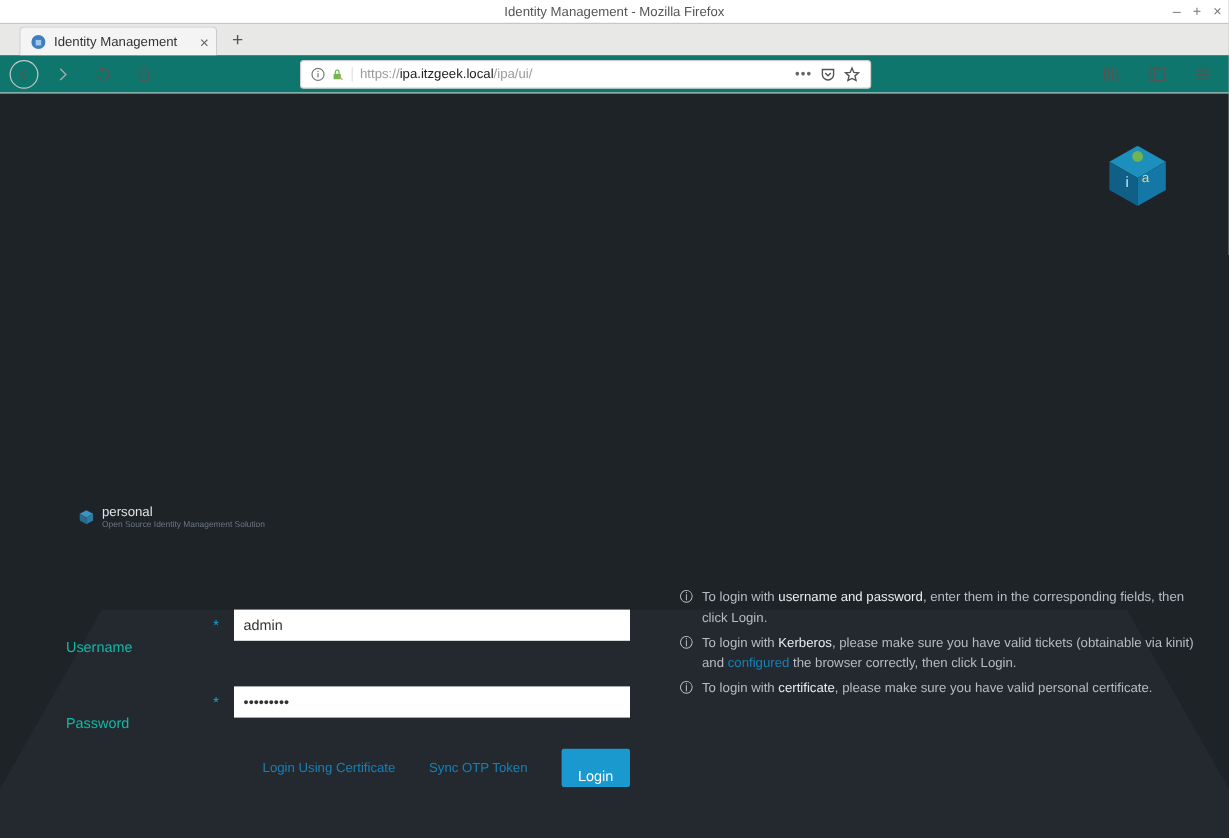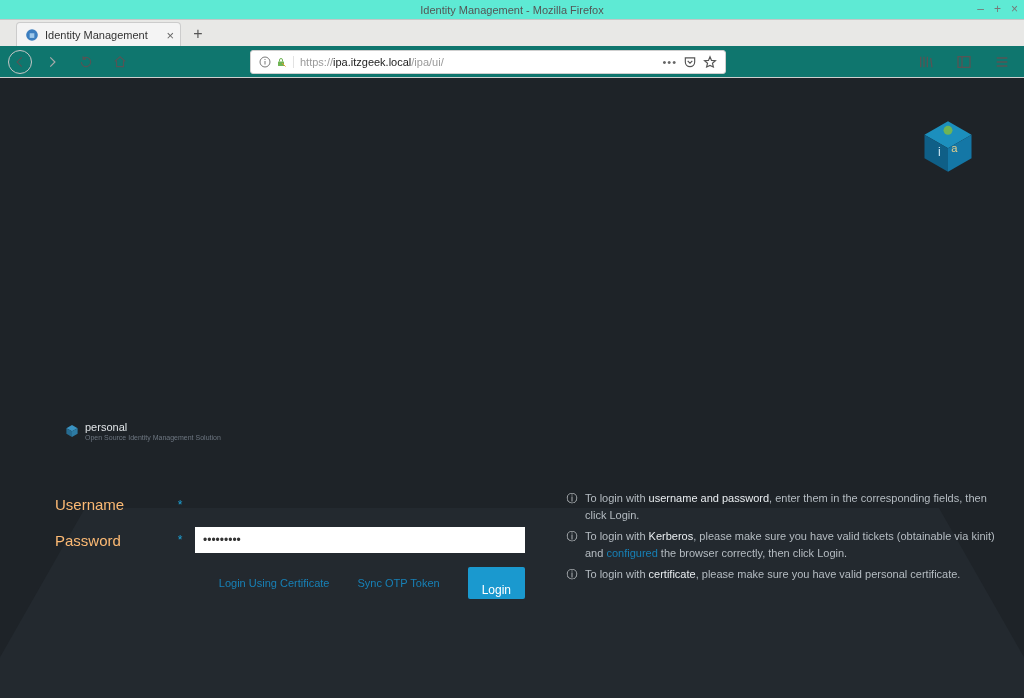--- a/index.html
+++ b/index.html
@@ -9,21 +9,21 @@
     background: #e8e8e6;
     width: 1024px;
     height: 698px;
     overflow: hidden;
     position: relative;
   }
 
   
   .titlebar {
     height: 20px;
-    background: #5eead4;
+    background: #ffffff;
     border-bottom: 1px solid #c6c6c6;
     display: flex;
     align-items: center;
     justify-content: center;
     position: relative;
     font-size: 11px;
     color: #555;
   }
   .titlebar .win-controls {
     position: absolute;
@@ -155,21 +155,21 @@
     position:absolute; top: 418px; left: 55px; width: 470px;
     color:#d3d7da;
   }
   .form-row {
     display:grid;
     grid-template-columns: 110px 10px 1fr;
     align-items:center;
     gap: 10px;
     margin-bottom: 14px;
   }
-  .form-row .lbl { font-size: 15px; color:#fdba74; }
+  .form-row .lbl { font-size: 12px; color:#14b8a6;margin-top:36px; }
   .form-row .req { color:#1da2d6; font-size:12px; text-align:center; }
   .form-row input[type=text],
   .form-row input[type=password] {
     height: 26px;
     border: none;
     background: #fff;
     padding: 0 8px;
     font-size: 12px;
     color: #333;
   }
@@ -320,20 +320,21 @@
     <div>
       <div style="font-size:11px;">personal</div>
       <div class="sub">Open Source Identity Management Solution</div>
     </div>
   </div>
 
   <div class="form">
     <div class="form-row">
       <span class="lbl">Username</span>
       <span class="req">*</span>
+      <input type="text" value="admin" style="">
     </div>
     <div class="form-row">
       <span class="lbl">Password</span>
       <span class="req">*</span>
       <input type="password" value="•••••••••" style="">
     </div>
     <div class="form-actions">
       <span class="linklike">Login Using Certificate</span>
       <span class="linklike">Sync OTP Token</span>
       <button class="login-btn">Login</button>

